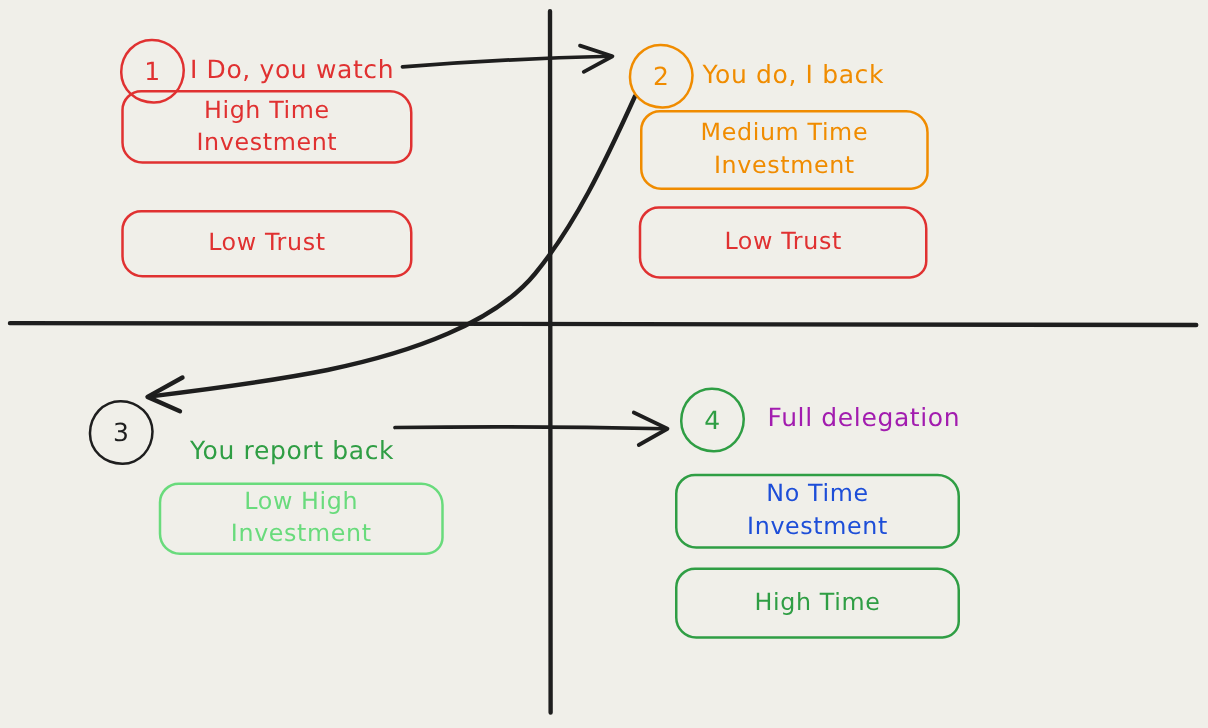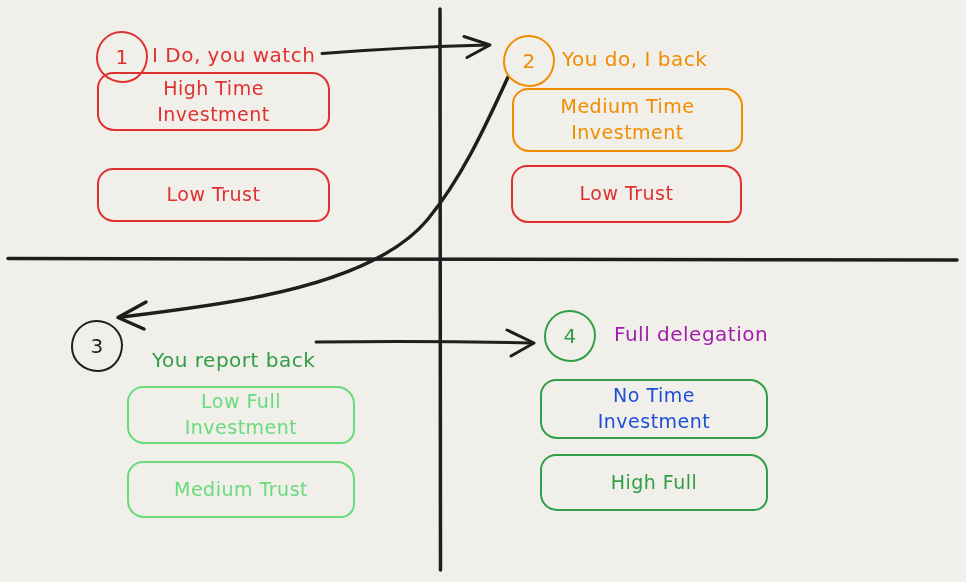--- a/index.html
+++ b/index.html
@@ -105,31 +105,28 @@
     </div>
     <div class="note-box s2-box2" style="border-color: rgb(224, 49, 49); color: rgb(224, 49, 49);">
       <span>Low Trust</span>
     </div>
 
     <div class="num-circle s3-circle" style="border-color: rgb(30, 30, 30); color: rgb(30, 30, 30);">
       <span>3</span>
     </div>
     <div class="stage-label s3-label" style="color: rgb(47, 158, 68);">You report back</div>
     <div class="note-box s3-box1" style="border-color: rgb(105, 219, 124); color: rgb(105, 219, 124);">
-      <span>Low Full Investment</span>
-    </div>
-    <div class="note-box s3-box2" style="border-color: rgb(105, 219, 124); color: rgb(105, 219, 124);">
-      <span>Medium Trust</span>
+      <span>Low High Investment</span>
     </div>
 
     <div class="num-circle s4-circle" style="border-color: rgb(47, 158, 68); color: rgb(47, 158, 68);">
       <span>4</span>
     </div>
     <div class="stage-label s4-label" style="color: #a21caf;">Full delegation</div>
     <div class="note-box s4-box1" style="border-color: rgb(47, 158, 68); color: #1d4ed8;">
       <span>No Time Investment</span>
     </div>
     <div class="note-box s4-box2" style="border-color: rgb(47, 158, 68); color: rgb(47, 158, 68);">
-      <span>High Full</span>
+      <span>High Time</span>
     </div>
 
   </div>
 </div>
 
 </body></html>

